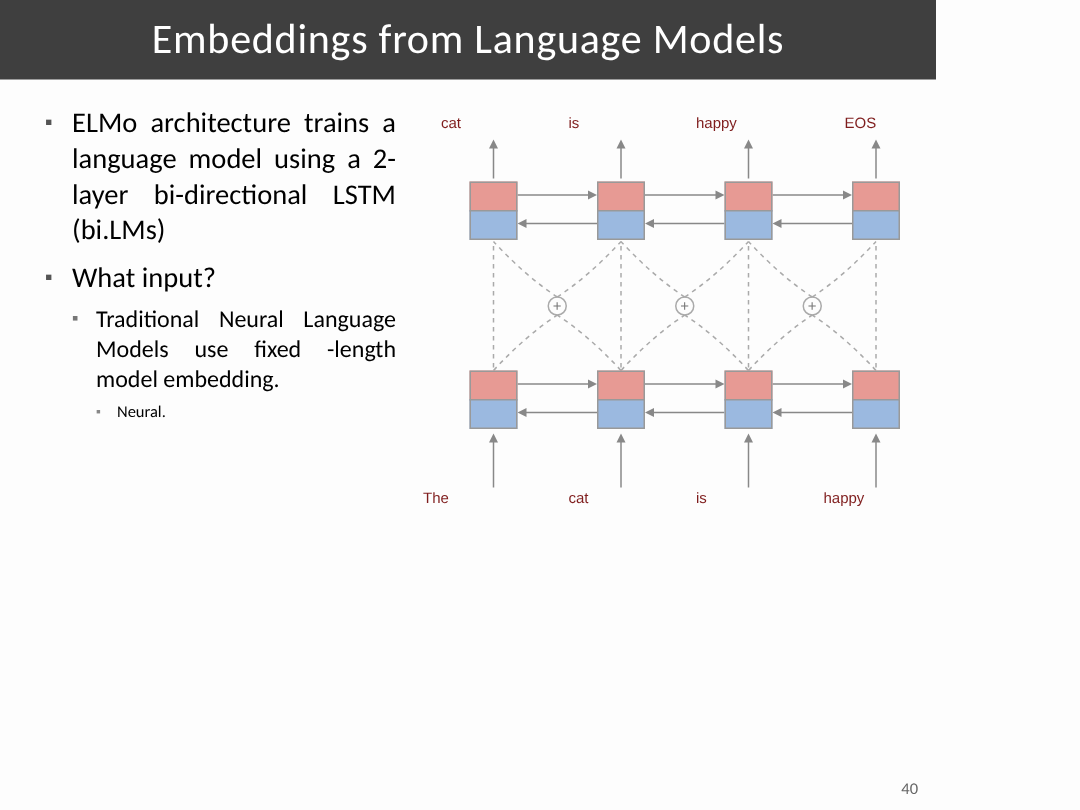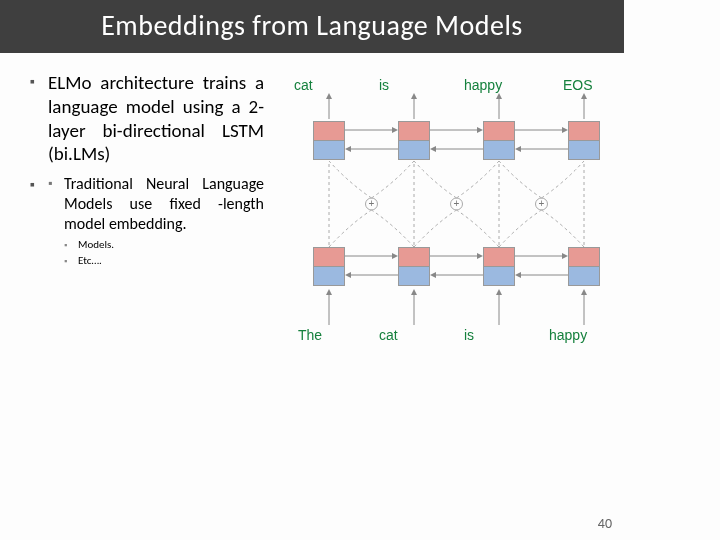--- a/index.html
+++ b/index.html
@@ -10,50 +10,50 @@
   .right{flex:1;padding-top:6px;}
   ul.main{list-style:none;margin:0;padding:0;}
   ul.main>li{position:relative;padding-left:18px;margin-bottom:8px;font-size:19px;line-height:1.25;text-align:justify;color:#000;}
   ul.main>li::before{content:"▪";position:absolute;left:0;top:2px;color:#555;font-size:14px;}
   ul.sub{list-style:none;margin:6px 0 0 0;padding:0;}
   ul.sub>li{position:relative;padding-left:16px;margin-bottom:6px;font-size:16px;line-height:1.25;text-align:justify;}
   ul.sub>li::before{content:"▪";position:absolute;left:0;top:2px;color:#777;font-size:12px;}
   ul.tiny{list-style:none;margin:4px 0 0 0;padding:0;}
   ul.tiny>li{position:relative;padding-left:14px;margin-bottom:2px;font-size:11px;line-height:1.3;}
   ul.tiny>li::before{content:"▪";position:absolute;left:0;top:1px;color:#888;font-size:9px;}
-  .page-num{position:absolute;right:12px;bottom:8px;font-size:14px;color:#666;}
+  .page-num{position:absolute;right:12px;bottom:8px;font-size:11px;color:#666;}
   
   .diagram{position:relative;width:340px;height:310px;}
-  .word{font-size:14px;color:#15803d;font-family:Arial,sans-serif;}
+  .word{font-size:10px;color:#7f1d1d;font-family:Arial,sans-serif;}
   .box{width:30px;height:18px;margin:0 auto;border:1px solid #999;}
   .red{background:#e79a94;}
   .blue{background:#9bb9e0;}
   svg.overlay{position:absolute;left:0;top:0;width:340px;height:310px;pointer-events:none;}
   .hline{stroke:#888;stroke-width:1;}
   .dline{stroke:#aaa;stroke-width:1;stroke-dasharray:3 3;fill:none;}
   .arrhead{fill:#888;}
   .plus{font-size:10px;fill:#777;font-family:Arial;}
 </style>
 </head>
 <body>
 
 <div class="slide">
   <div class="title-bar">Embeddings from Language Models</div>
 
   <div class="content">
     <div class="left">
       <ul class="main">
         <li>ELMo architecture trains a language model using a 2-layer bi-directional LSTM (bi.LMs)</li>
         <li>
+          <span>What input?</span>
           <ul class="sub">
             <li>
               <span>Traditional Neural Language Models use fixed -length model embedding.</span>
               <ul class="tiny">
-                <li>Models.</li>
-                <li>Etc….</li>
+                <li>Neural.</li>
               </ul>
             </li>
           </ul>
         </li>
       </ul>
     </div>
 
     <div class="right">
       <div class="diagram" id="diagram">
         <svg class="overlay" id="svg-overlay">
@@ -118,21 +118,21 @@
             <path d="M 225 170 Q 246.25 147 267.5 133" class="dline"></path>
             <path d="M 310 170 Q 288.75 147 267.5 133" class="dline"></path>
             <path d="M 267.5 121 Q 246.25 107 225 84" class="dline"></path>
             <path d="M 267.5 121 Q 288.75 107 310 84" class="dline"></path>
           </svg>
       <div class="word" style="width: 70px; position: absolute; left: 20px; top: 0px;">cat</div>
           <div class="box red" style="position: absolute; left: 39px; top: 44px;"></div>
           <div class="box blue" style="position: absolute; left: 39px; top: 63px;"></div>
           <div class="box red" style="position: absolute; left: 39px; top: 170px;"></div>
           <div class="box blue" style="position: absolute; left: 39px; top: 189px;"></div>
-          <div class="word" style="width: 70px; position: absolute; left: 24px; top: 250px;">The</div>
+          <div class="word" style="width: 70px; position: absolute; left: 8px; top: 250px;">The</div>
           <div class="word" style="width: 70px; position: absolute; left: 105px; top: 0px;">is</div>
           <div class="box red" style="position: absolute; left: 124px; top: 44px;"></div>
           <div class="box blue" style="position: absolute; left: 124px; top: 63px;"></div>
           <div class="box red" style="position: absolute; left: 124px; top: 170px;"></div>
           <div class="box blue" style="position: absolute; left: 124px; top: 189px;"></div>
           <div class="word" style="width: 70px; position: absolute; left: 105px; top: 250px;">cat</div>
           <div class="word" style="width: 70px; position: absolute; left: 190px; top: 0px;">happy</div>
           <div class="box red" style="position: absolute; left: 209px; top: 44px;"></div>
           <div class="box blue" style="position: absolute; left: 209px; top: 63px;"></div>
           <div class="box red" style="position: absolute; left: 209px; top: 170px;"></div>

